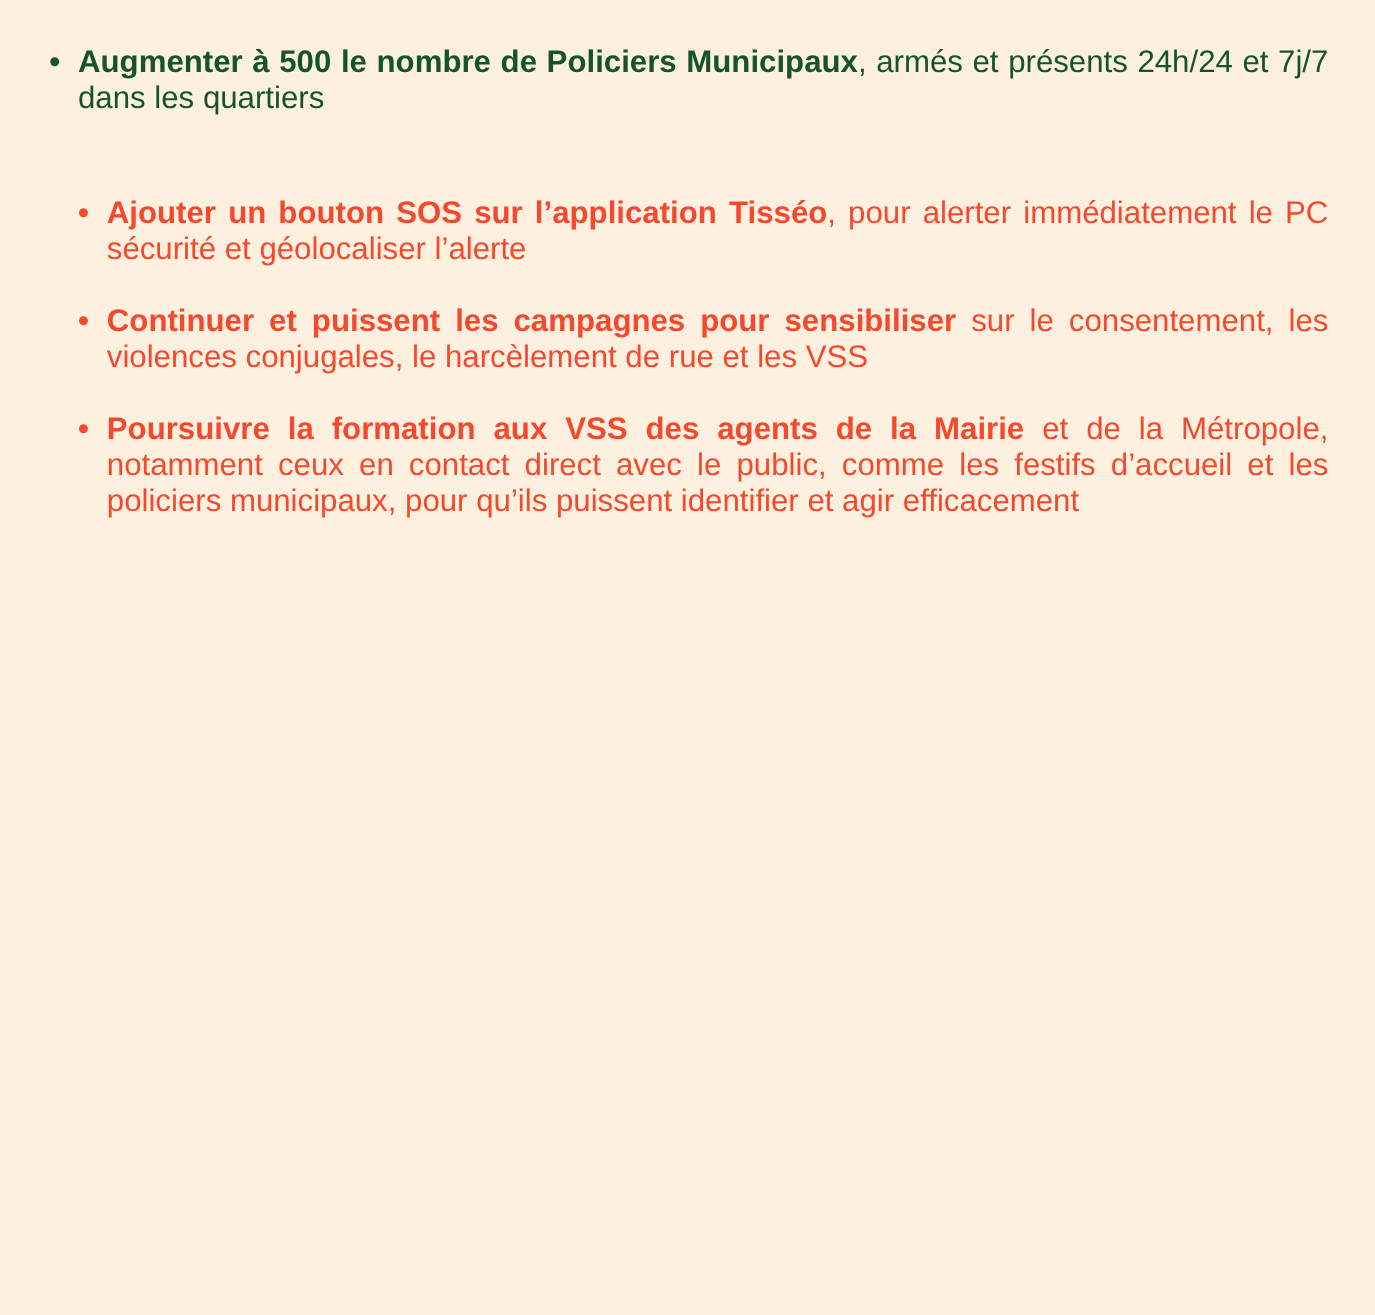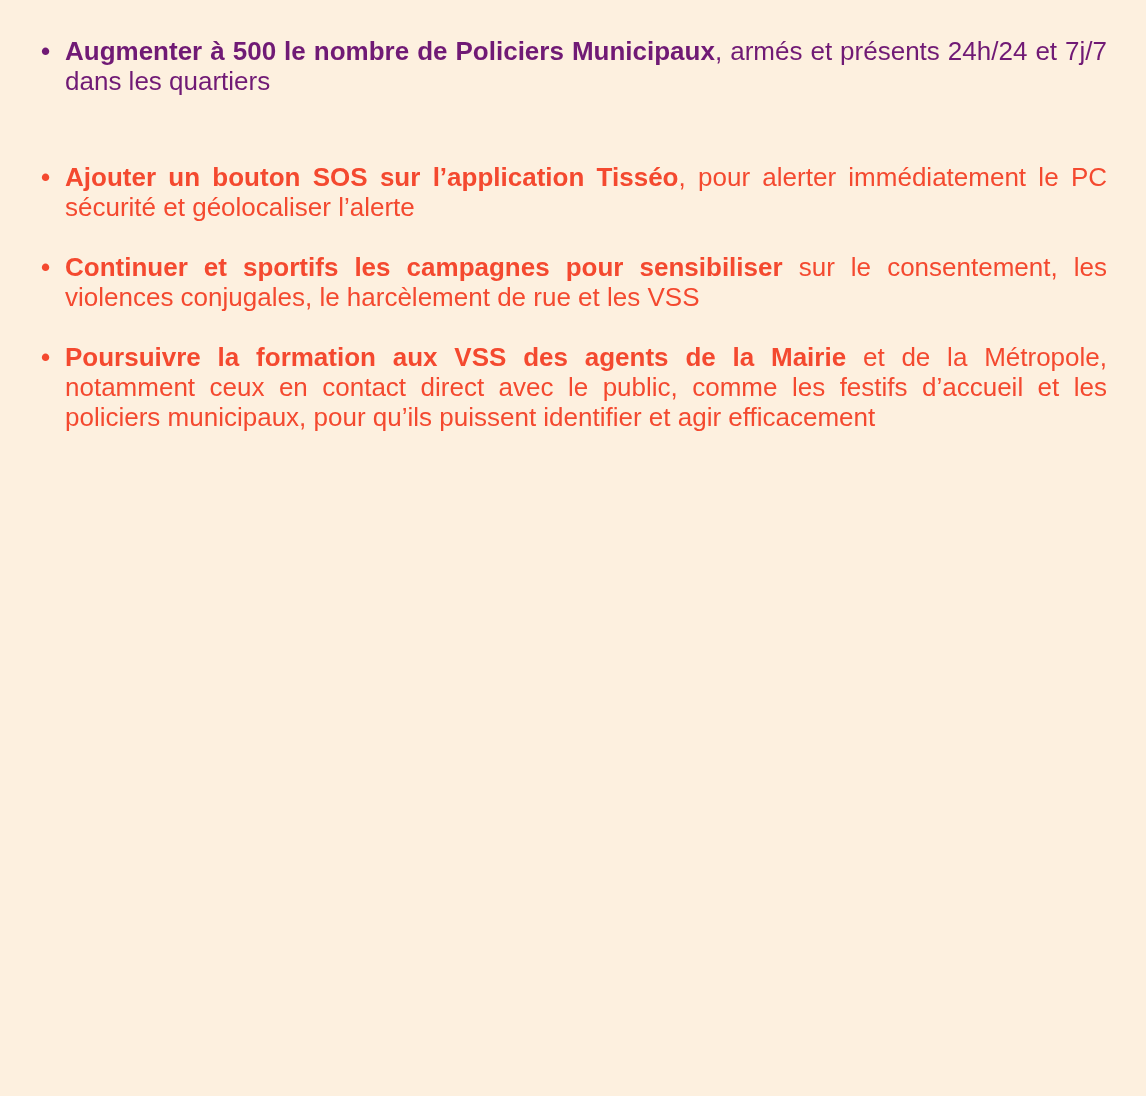--- a/index.html
+++ b/index.html
@@ -45,21 +45,21 @@
     font-weight: 400;
   }
   #vss-list {
     margin-top: 66px;
   }
 </style>
 </head>
 <body style="background: rgb(253, 240, 223);">
 
 <div class="doc">
-  <ul class="measure-list" id="security-list" style="color: #701a75;">
+  <ul class="measure-list" id="security-list" style="color: #14532d;">
       <li><span class="b">Augmenter à 500 le nombre de Policiers Municipaux</span><span class="r">, armés et présents 24h/24 et 7j/7 dans les quartiers</span></li>
     </ul>
-  <ul class="measure-list" id="vss-list" style="color: rgb(244, 73, 47);">
+  <ul class="measure-list" id="vss-list" style="color: rgb(244, 73, 47); margin-left: 24px;">
       <li><span class="b">Ajouter un bouton SOS sur l’application Tisséo</span><span class="r">, pour alerter immédiatement le PC sécurité et géolocaliser l’alerte</span></li>
-      <li><span class="b">Continuer et sportifs les campagnes  pour sensibiliser</span><span class="r"> sur le consentement, les violences conjugales, le harcèlement de rue et les VSS</span></li>
+      <li><span class="b">Continuer et puissent les campagnes  pour sensibiliser</span><span class="r"> sur le consentement, les violences conjugales, le harcèlement de rue et les VSS</span></li>
       <li><span class="b">Poursuivre la formation aux VSS des agents de la Mairie</span><span class="r"> et de la Métropole, notamment ceux en contact direct avec le public, comme les festifs d’accueil et les policiers municipaux, pour qu’ils puissent identifier et agir efficacement</span></li>
     </ul>
 </div>
 
 </body></html>

